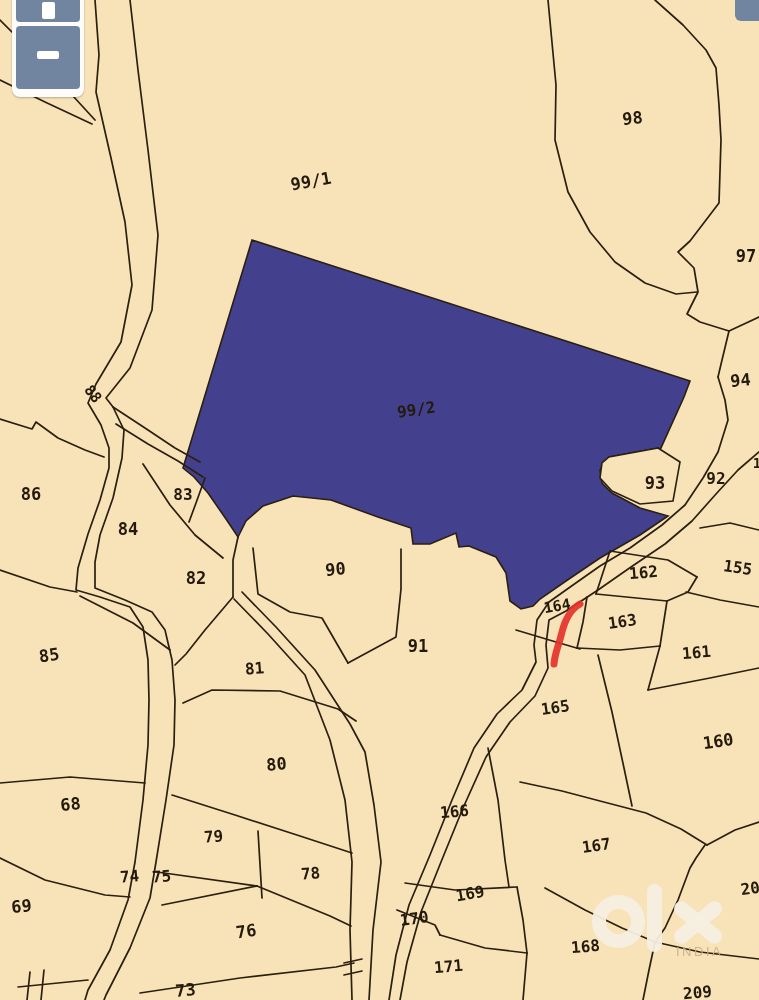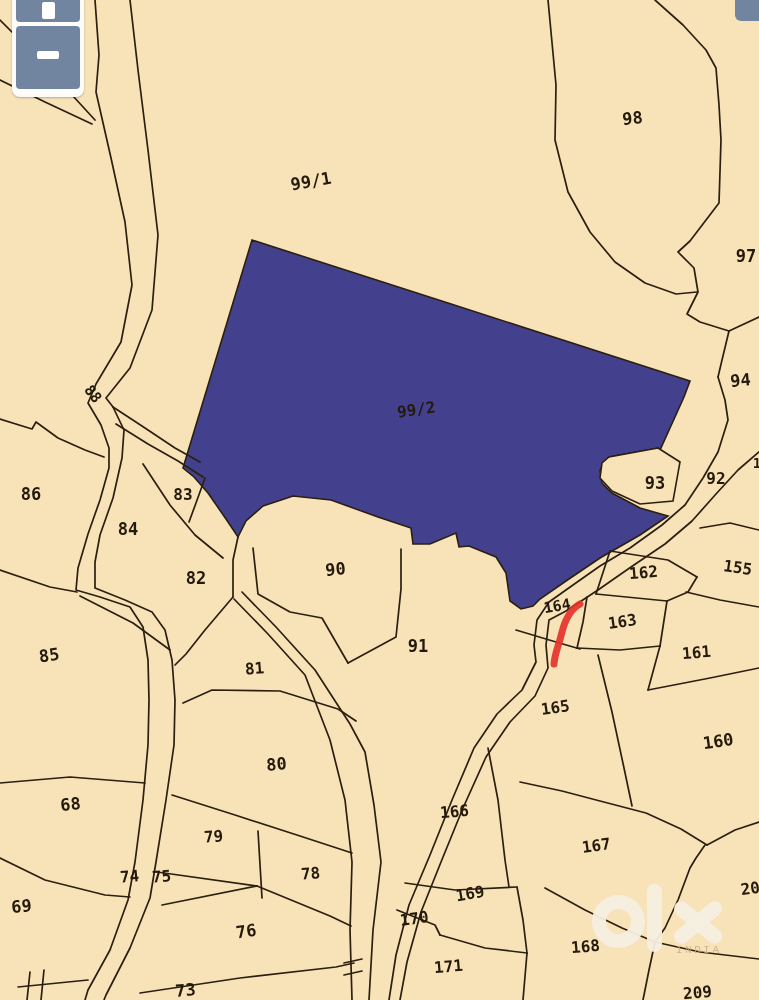--- a/index.html
+++ b/index.html
@@ -24,22 +24,22 @@
   #cornerbtn{position:absolute;left:735px;top:-8px;width:34px;height:29px;background:#7285a0;
     border-radius:6px;cursor:pointer;}
   
   #wm{position:absolute;left:0;top:0;width:759px;height:1000px;pointer-events:none;}
   .wmpart{position:absolute;background:#f6efe2;opacity:.95;}
   #wm-o{left:592px;top:895px;width:25px;height:25px;background:transparent;
     border:14px solid #f6efe2;border-radius:50%;}
   #wm-l{left:647px;top:884px;width:15px;height:68px;border-radius:8px;}
   #wm-x1{left:669px;top:915px;width:58px;height:15px;border-radius:8px;transform:rotate(40deg);}
   #wm-x2{left:669px;top:915px;width:58px;height:15px;border-radius:8px;transform:rotate(-40deg);}
-  #wm-region{position:absolute;left:676px;top:944px;font-size:11px;letter-spacing:2.5px;
-    color:#c9ad87;font-family:Liberation Mono, monospace;opacity:.9;}
+  #wm-region{position:absolute;left:676px;top:944px;font-size:13px;letter-spacing:2.5px;
+    color:#c9ad87;font-family:Liberation Sans, sans-serif;opacity:.9;}
 </style>
 </head>
 <body>
 
 <div id="screen">
 
   <svg id="mapsvg" viewBox="0 0 759 1000">
 
     <rect x="0" y="0" width="759" height="1000" fill="#f8e2b8"></rect>
 

